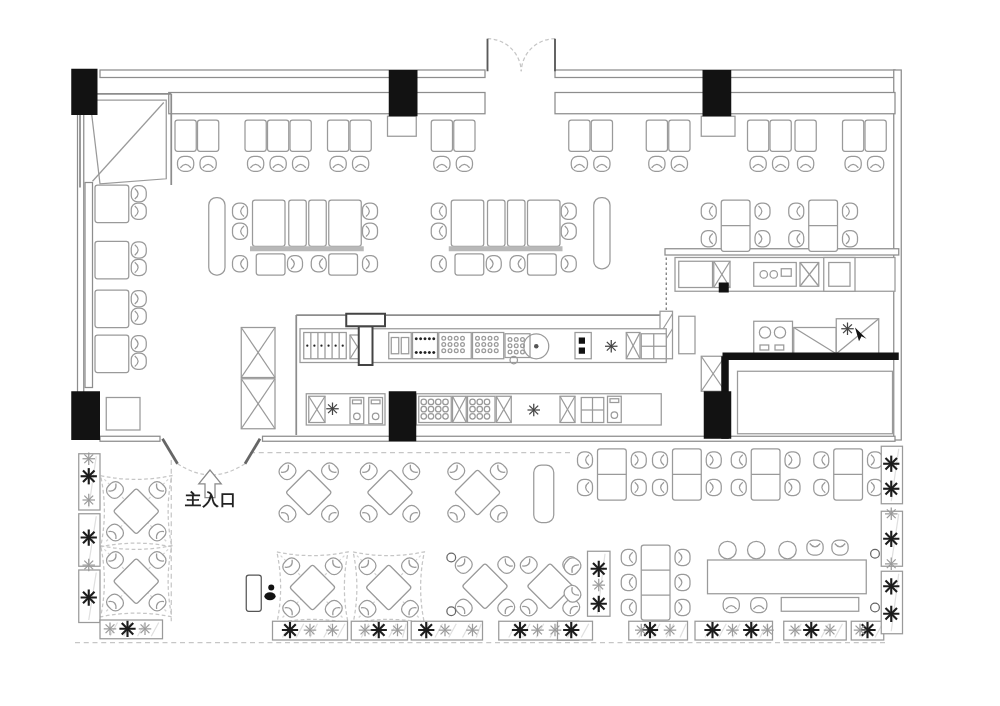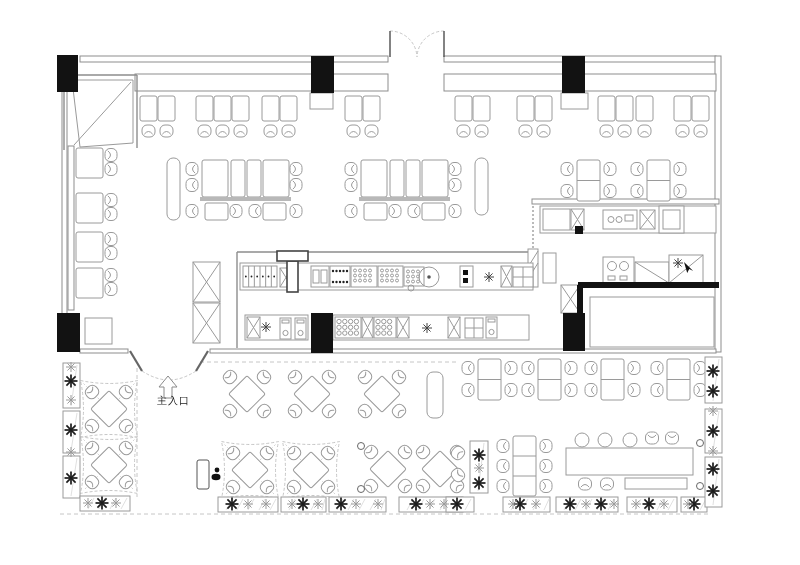--- a/index.html
+++ b/index.html
@@ -1,20 +1,20 @@
 <!DOCTYPE html>
 <html><head>
 <meta charset="utf-8">
 <style>
   html,body{margin:0;padding:0;background:#ffffff;}
   .stage{position:relative;width:800px;height:565px;background:#ffffff;overflow:hidden;
          font-family:"DejaVu Sans","Liberation Sans",sans-serif;}
   .stage svg{position:absolute;left:0;top:0;}
-  .entrance-label{position:absolute;left:148px;top:397px;width:42px;text-align:right;
-                  font-size:10px;color:#222;letter-spacing:1px;line-height:8px;}
+  .entrance-label{position:absolute;left:148px;top:397px;width:42px;text-align:center;
+                  font-size:13px;color:#222;letter-spacing:1px;line-height:8px;font-weight:bold;}
 </style>
 </head>
 <body>
 
 <div class="stage">
   <svg id="plan" width="800" height="565" viewBox="0 0 800 565">
       <rect x="80" y="56" width="308" height="6" fill="#ffffff" stroke="#8d8d8d" stroke-width="1"></rect>
       <rect x="444" y="56" width="272" height="6" fill="#ffffff" stroke="#8d8d8d" stroke-width="1"></rect>
       <rect x="715" y="56" width="6" height="296" fill="#ffffff" stroke="#8d8d8d" stroke-width="1"></rect>
       <rect x="62" y="90" width="5" height="225" fill="#ffffff" stroke="#8d8d8d" stroke-width="1"></rect>

